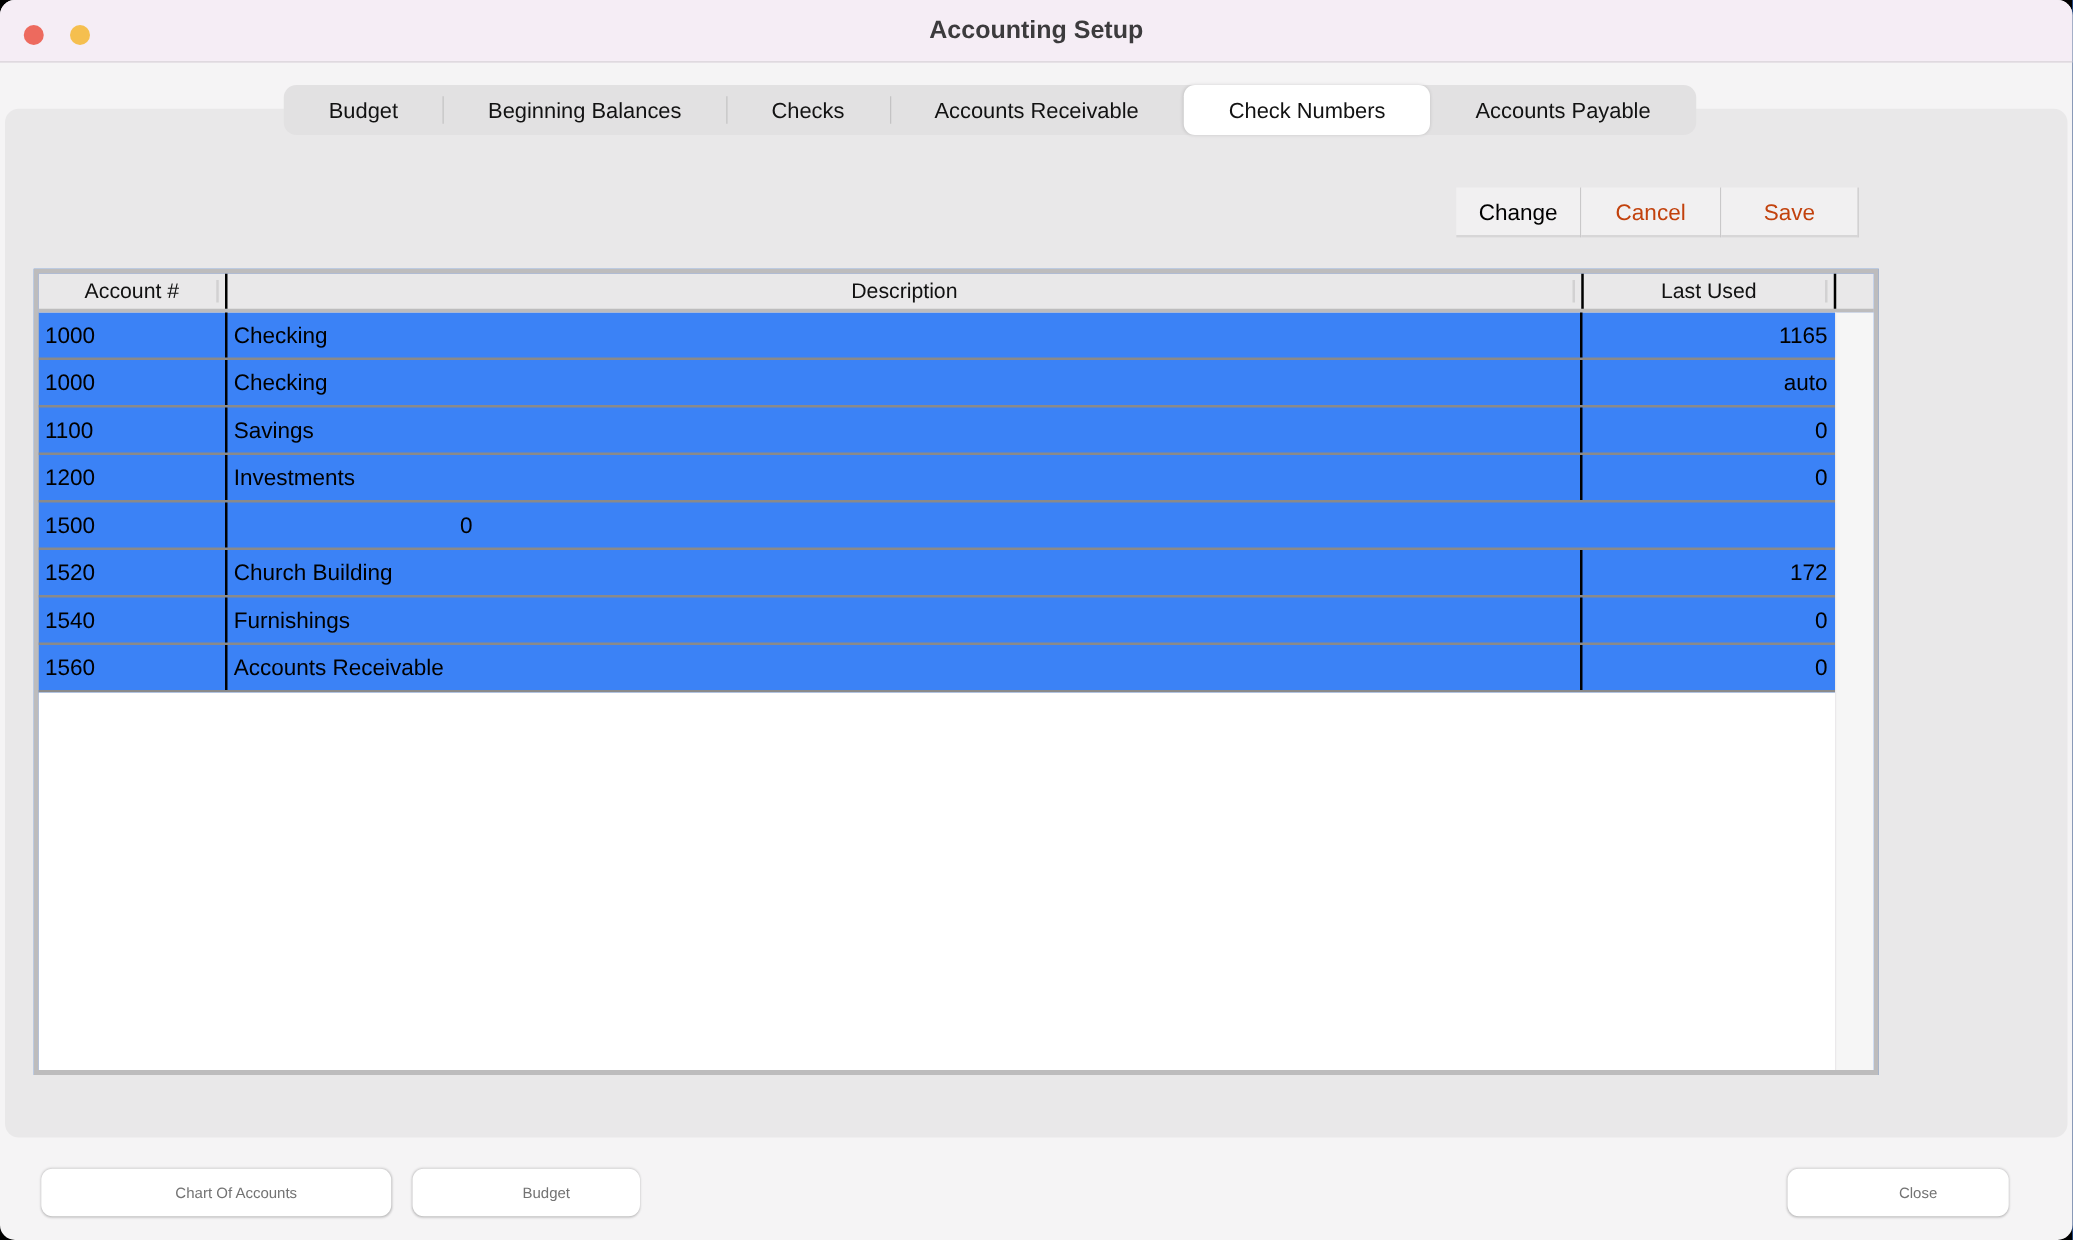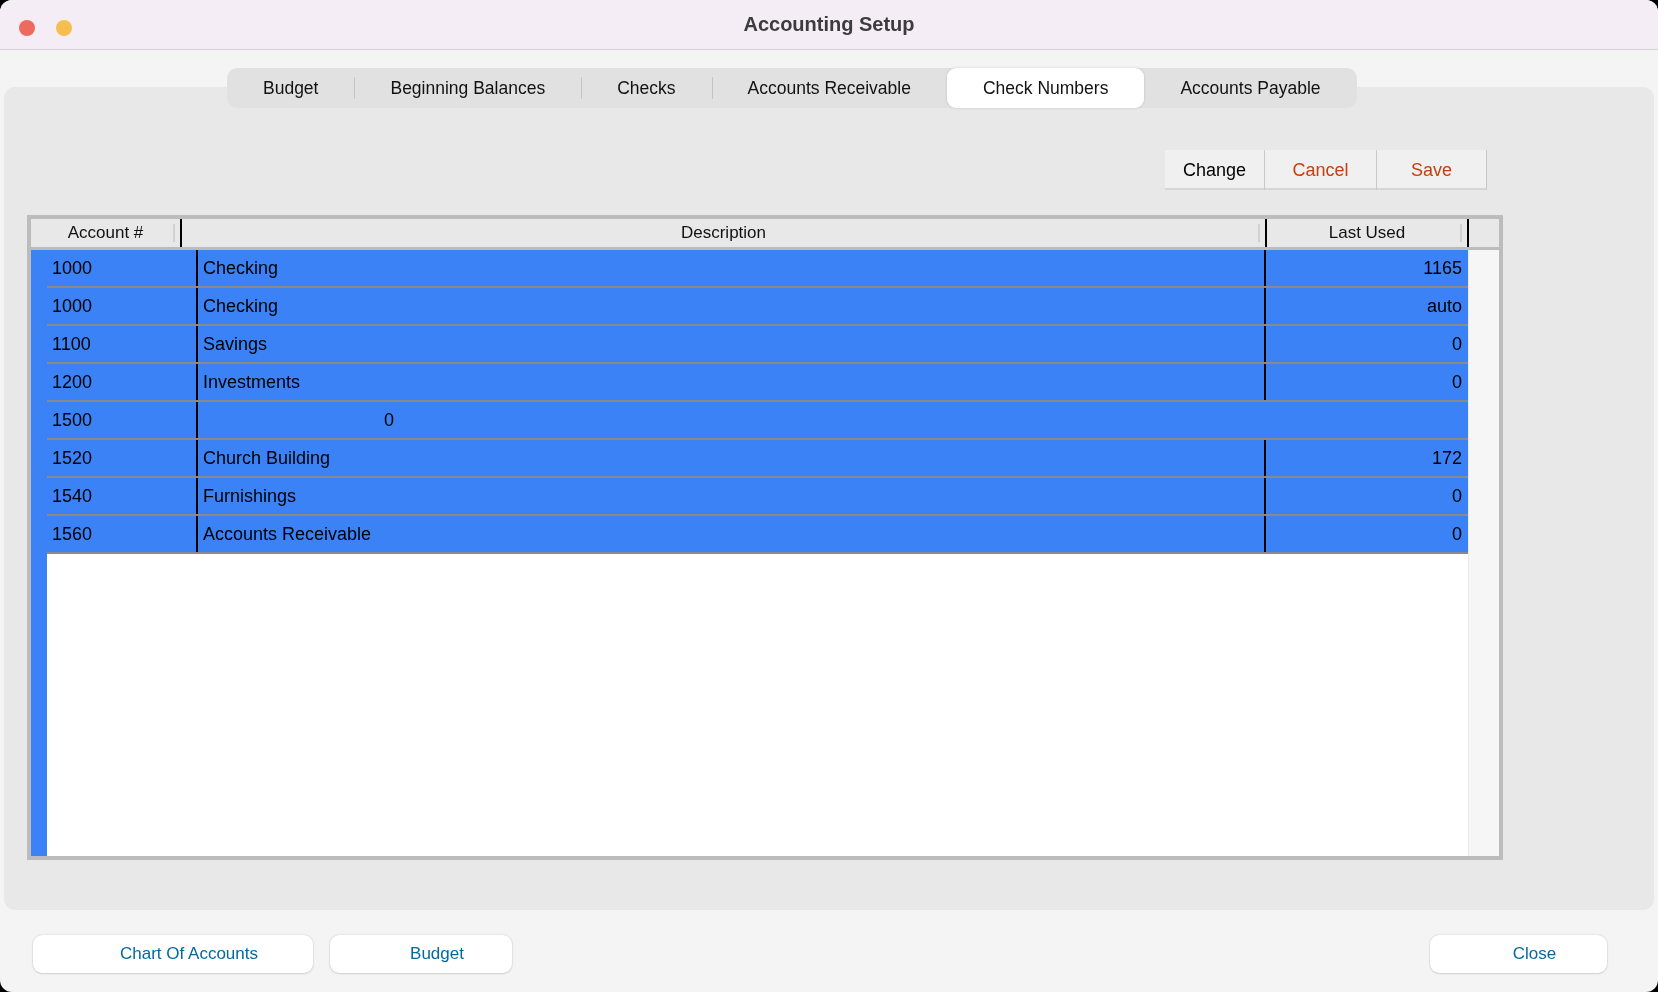--- a/index.html
+++ b/index.html
@@ -66,34 +66,34 @@
     font-size:17px; color:#111; box-sizing:border-box;
   }
   .th.acc  { width:151px; border-right:2px solid #000; }
   .th.desc { flex:1;      border-right:2px solid #000; }
   .th.last { width:202px; border-right:2px solid #000; }
   .th.gut  { width:30px; }
   .th.acc::after, .th.desc::after, .th.last::after {
     content:""; position:absolute; right:5px; top:5px; bottom:5px; width:2px; background:#d2d1d2;
   }
   .tbody { flex:1; display:flex; min-height:0; }
-  .rows  { flex:1; display:flex; flex-direction:column; min-width:0;padding-left:16px; }
+  .rows  { flex:1; display:flex; flex-direction:column; min-width:0; }
   .row   { display:flex; height:38px; flex:0 0 auto; border-bottom:2px solid #8a8a8a; box-sizing:border-box; }
   .cell  { display:flex; align-items:center; font-size:18px; color:#000; box-sizing:border-box; overflow:hidden; white-space:nowrap; }
   .cell.acc  { width:151px; border-right:2px solid #000; padding-left:5px; }
   .cell.desc { flex:1;      border-right:2px solid #000; padding-left:5px; }
   .cell.last { width:202px; justify-content:flex-end; padding-right:6px; }
   .filler { flex:1; background:#fff; }
   .gutter { width:30px; flex:0 0 auto; background:#f6f6f6; border-left:1px solid #ebe9eb; }
   
   .fbtn {
     position:absolute; top:935px; height:38px; box-sizing:border-box;
     background:#fff; border-radius:9px;
     display:flex; align-items:center; justify-content:center;
-    font-size:17px; color:#0369a1;
+    font-size:12px; color:#737373;
     box-shadow:0 0 2px rgba(0,0,0,.18), 0 1px 2px rgba(0,0,0,.10);
     padding-left:32px;
   }
   .fbtn.coa    { left:33px;   width:280px; }
   .fbtn.budget { left:330px;  width:182px; }
   .fbtn.close  { left:1430px; width:177px; }
 </style>
 </head>
 <body>
 

